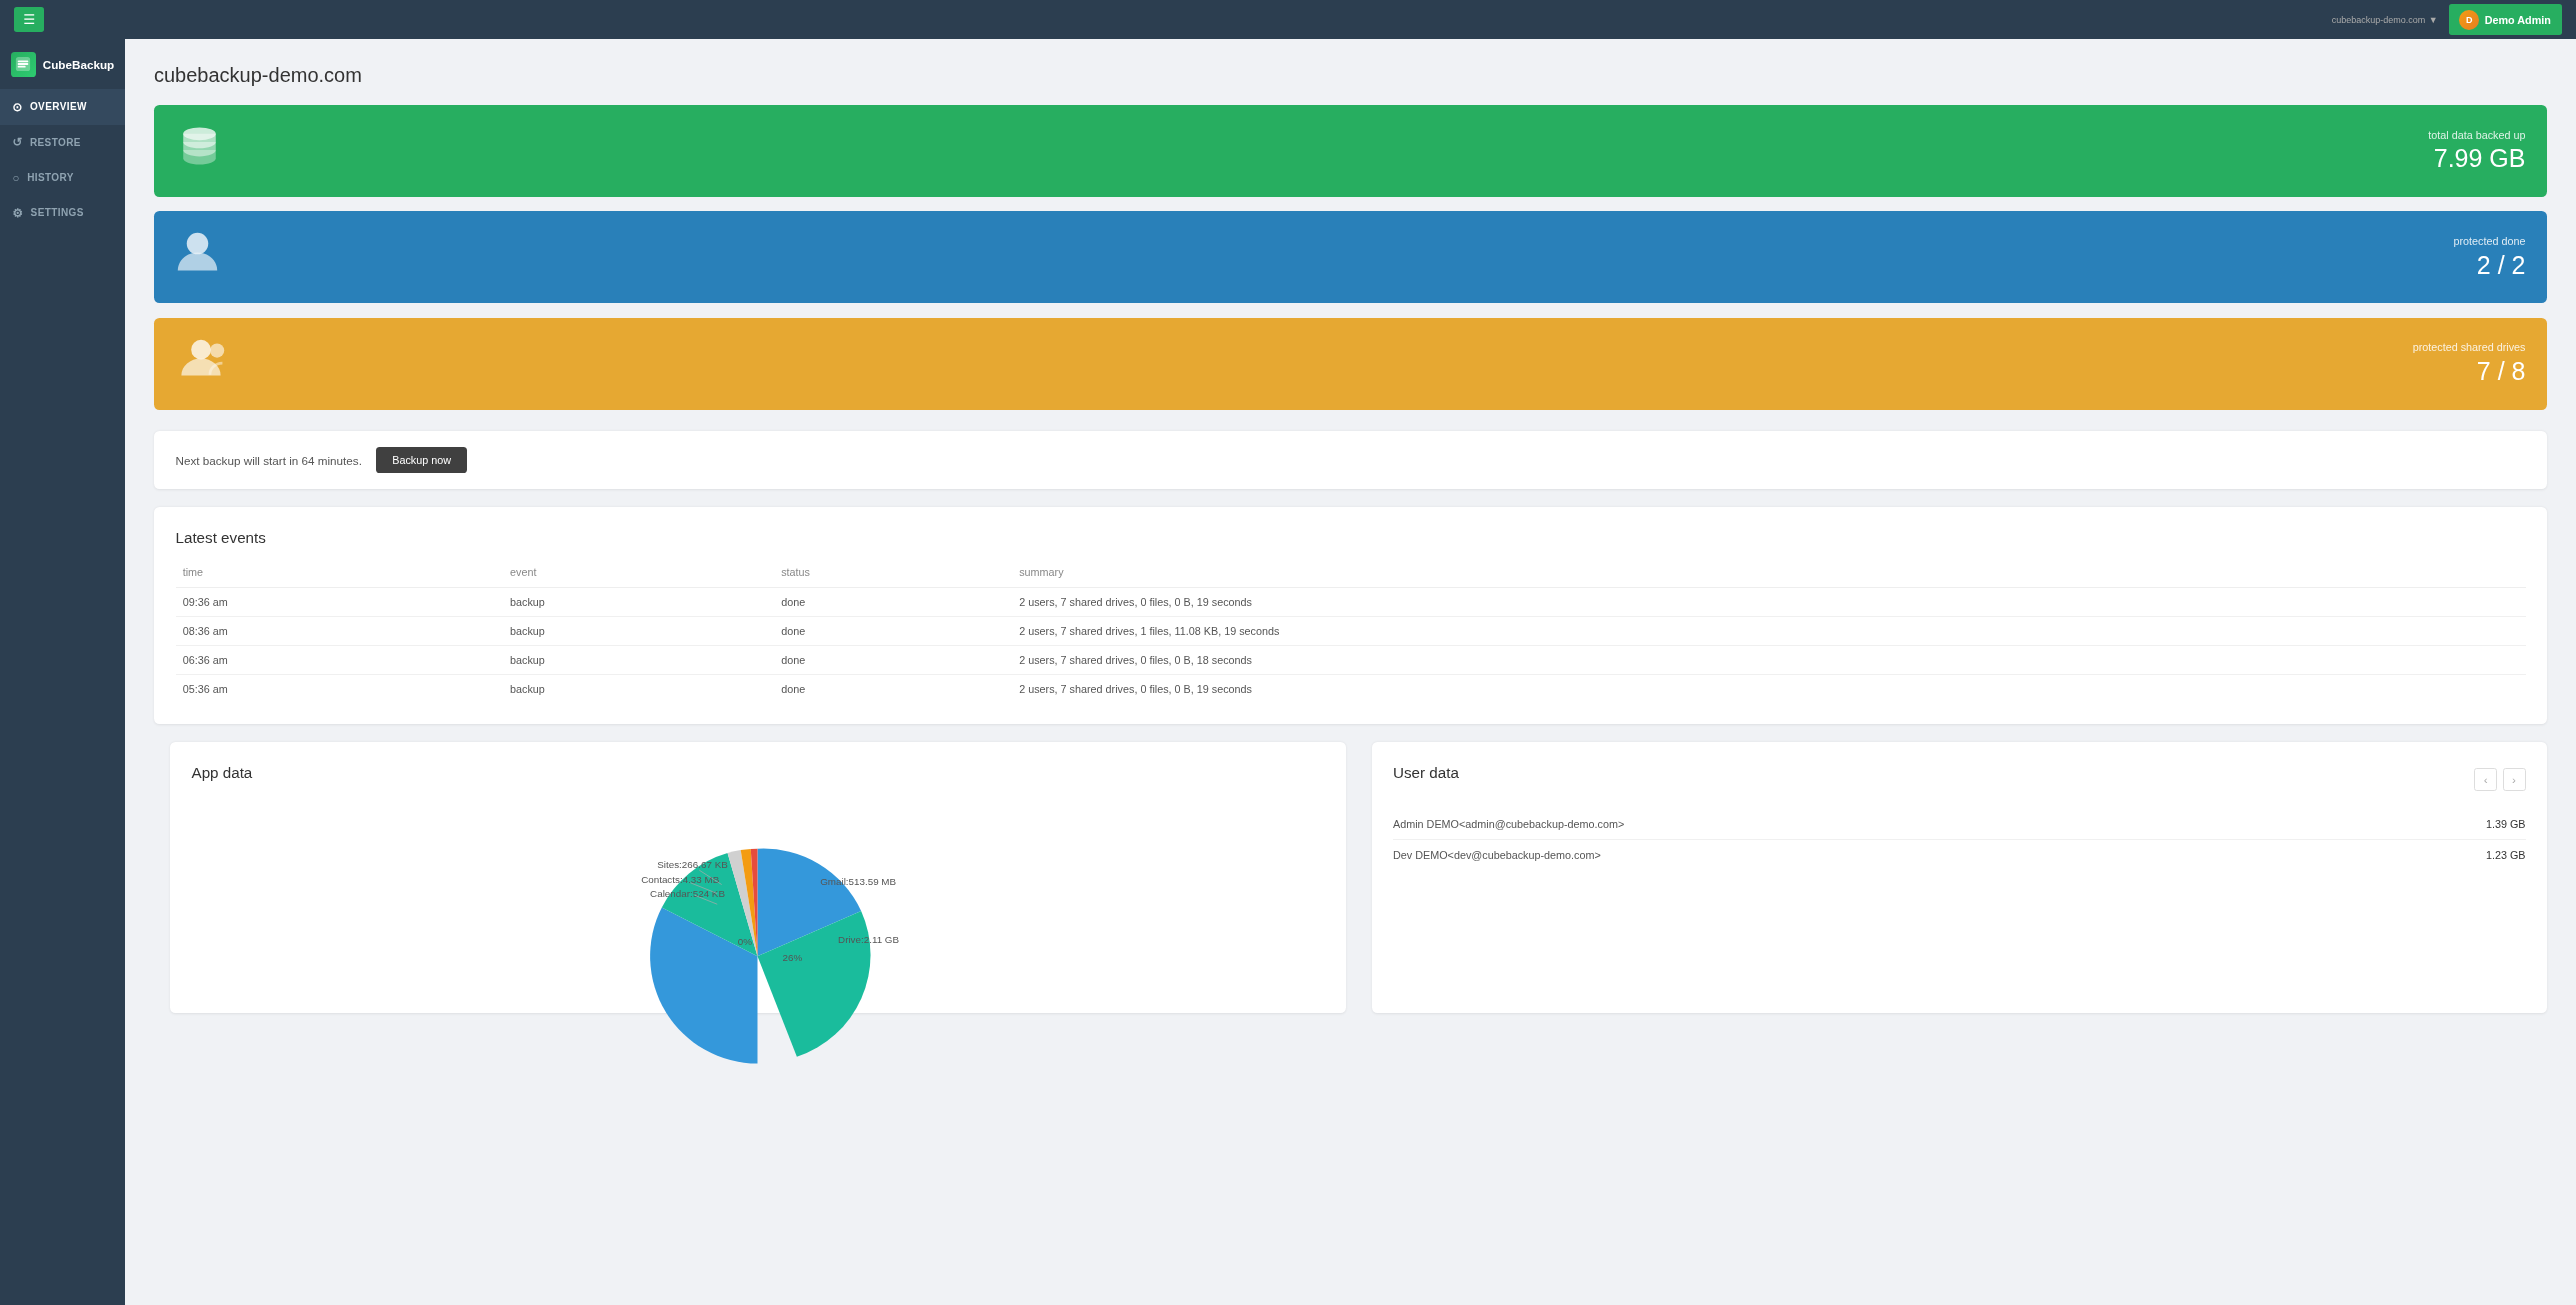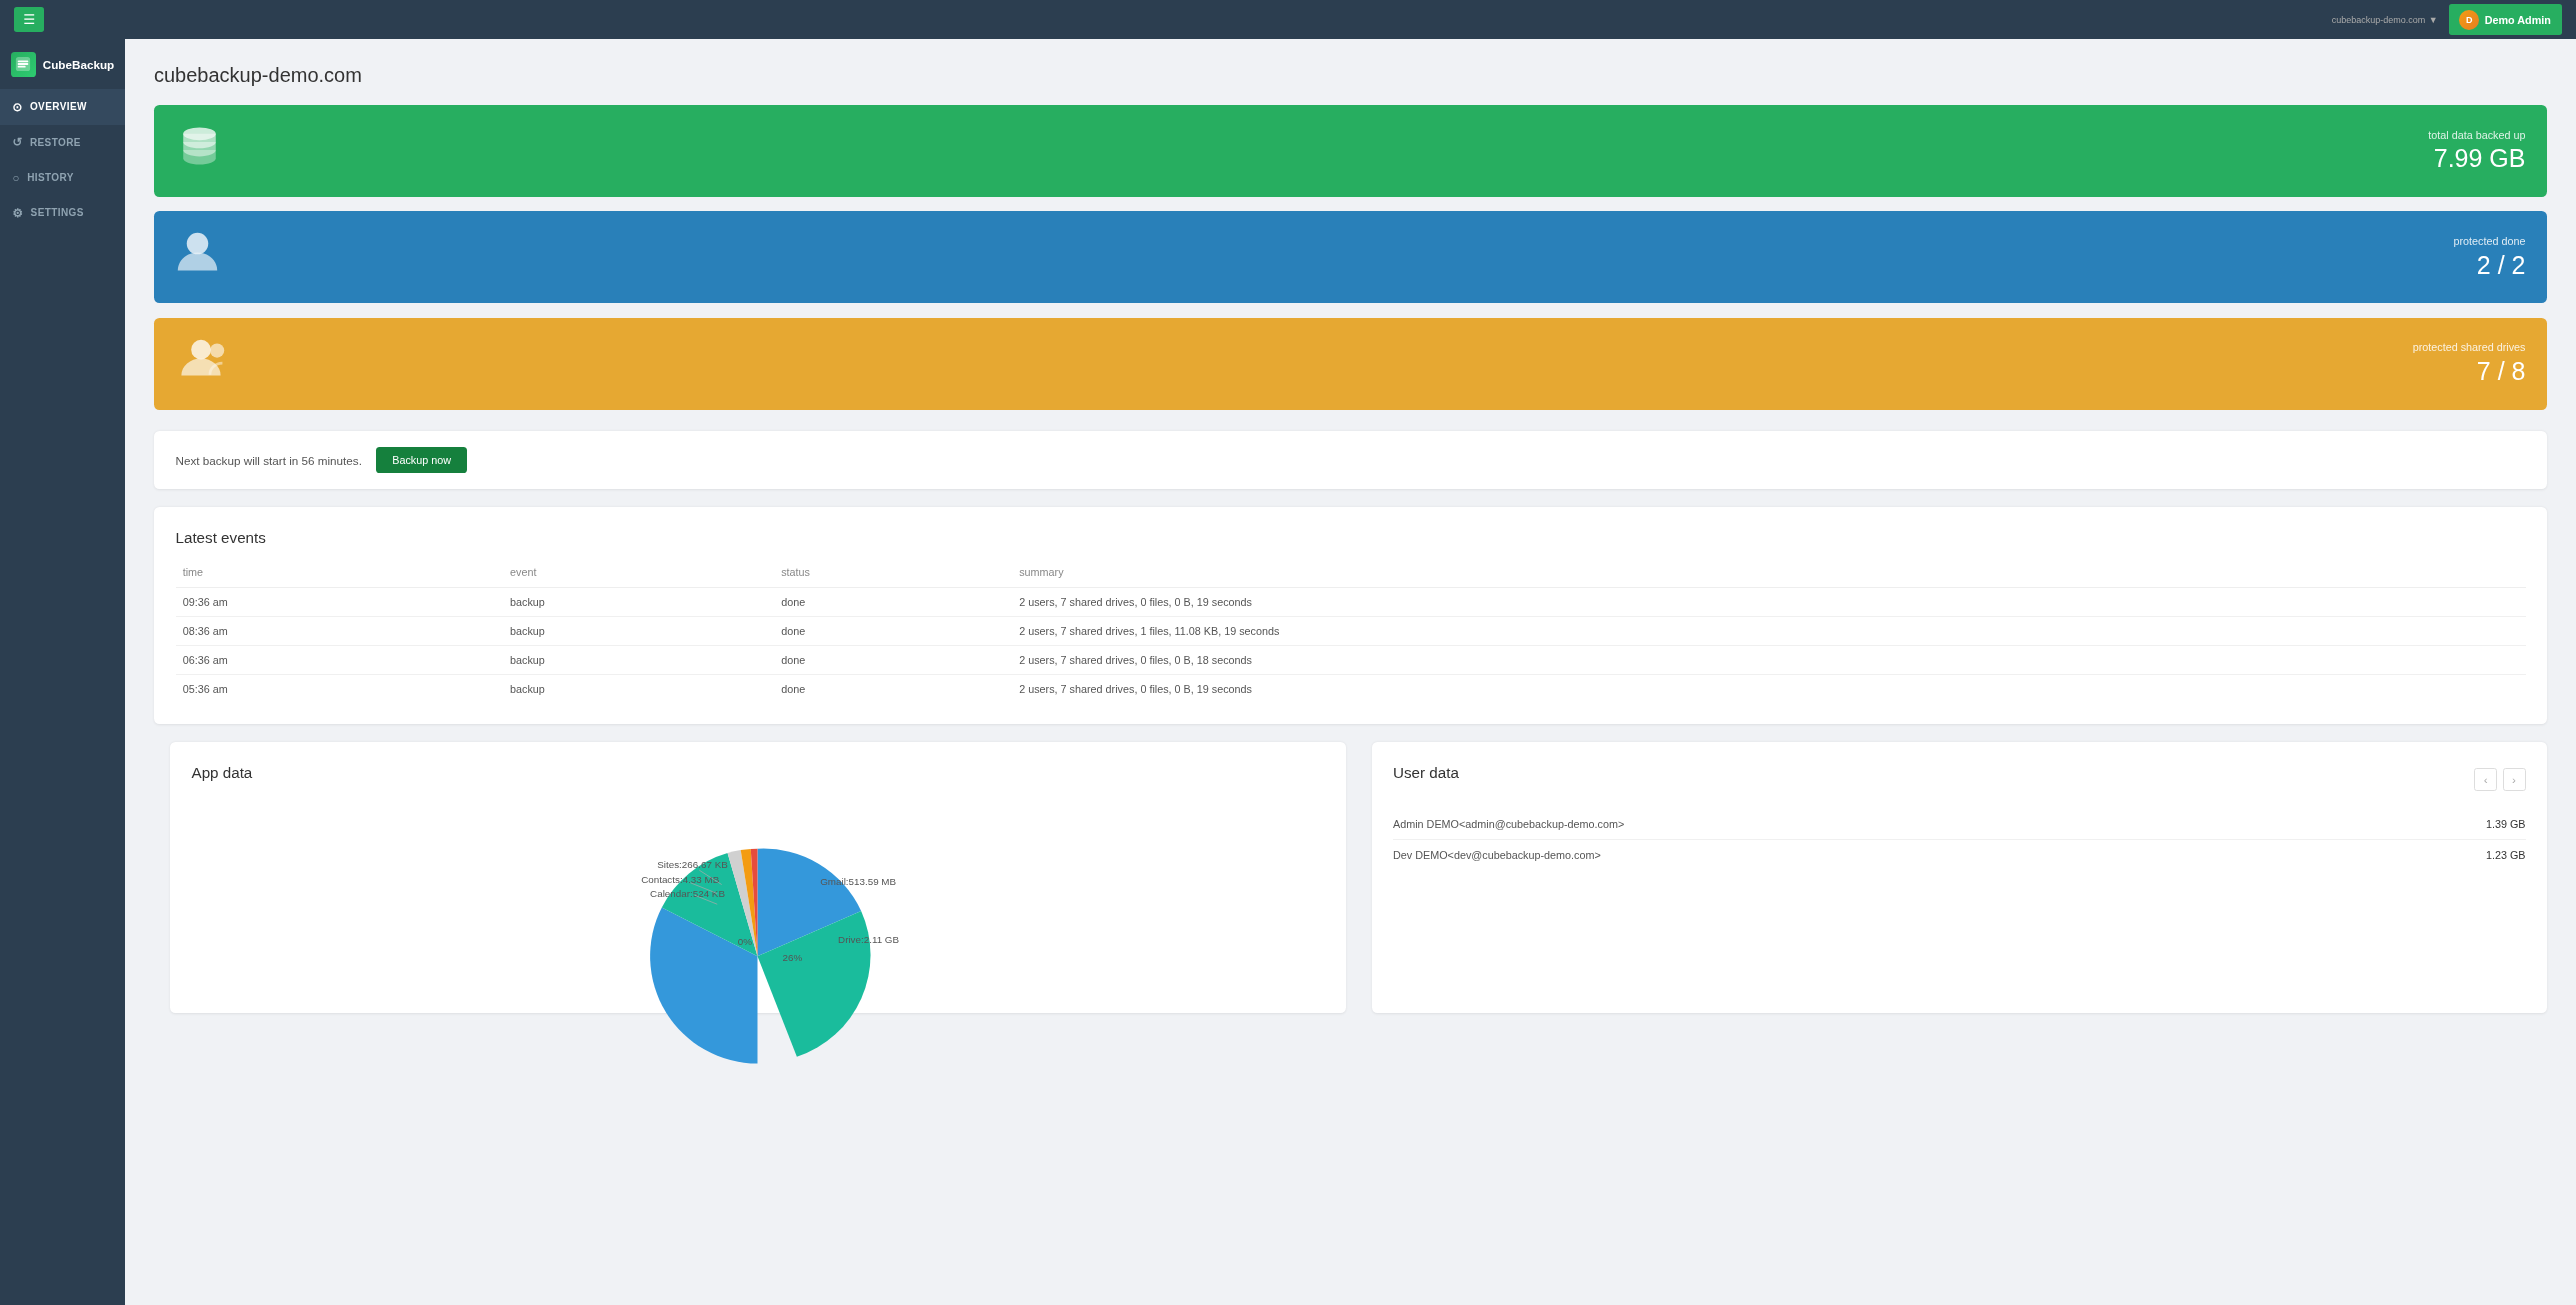--- a/index.html
+++ b/index.html
@@ -139,21 +139,21 @@
       border-radius: 5.4px;
       padding: 16px 21.5px;
       display: flex;
       align-items: center;
       gap: 14.3px;
       margin-bottom: 18px;
       box-shadow: 0 0.9px 2.7px rgba(0,0,0,0.08);
     }
     .info-bar-text { color: #555; font-size: 11.7px; }
     .backup-now-btn {
-      background: #15803d;
+      background: #404040;
       color: #fff;
       border: none;
       padding: 7.2px 16px;
       border-radius: 3.6px;
       font-size: 10.8px;
       cursor: pointer;
       font-weight: 500;
     }
 
     
@@ -333,21 +333,21 @@
           </svg>
         </div>
         <div class="stat-card-content" data-name="stat-card-content-drives">
           <div class="stat-card-label" data-name="stat-card-label-drives">protected shared drives</div>
           <div class="stat-card-value" data-name="stat-card-value-drives">7 / 8</div>
         </div>
       </div>
     </div>
 
     <div class="info-bar" data-name="info-bar">
-      <span class="info-bar-text" data-name="backup-schedule-message">Next backup will start in 56 minutes.</span>
+      <span class="info-bar-text" data-name="backup-schedule-message">Next backup will start in 64 minutes.</span>
       <button class="backup-now-btn" data-name="backup-now-button">Backup now</button>
     </div>
 
     <div class="panel" data-name="latest-events-panel">
       <div class="panel-title" data-name="latest-events-title">Latest events</div>
       <table class="events-table" data-name="events-table">
         <thead>
           <tr>
             <th data-name="col-time">time</th>
             <th data-name="col-event">event</th>

